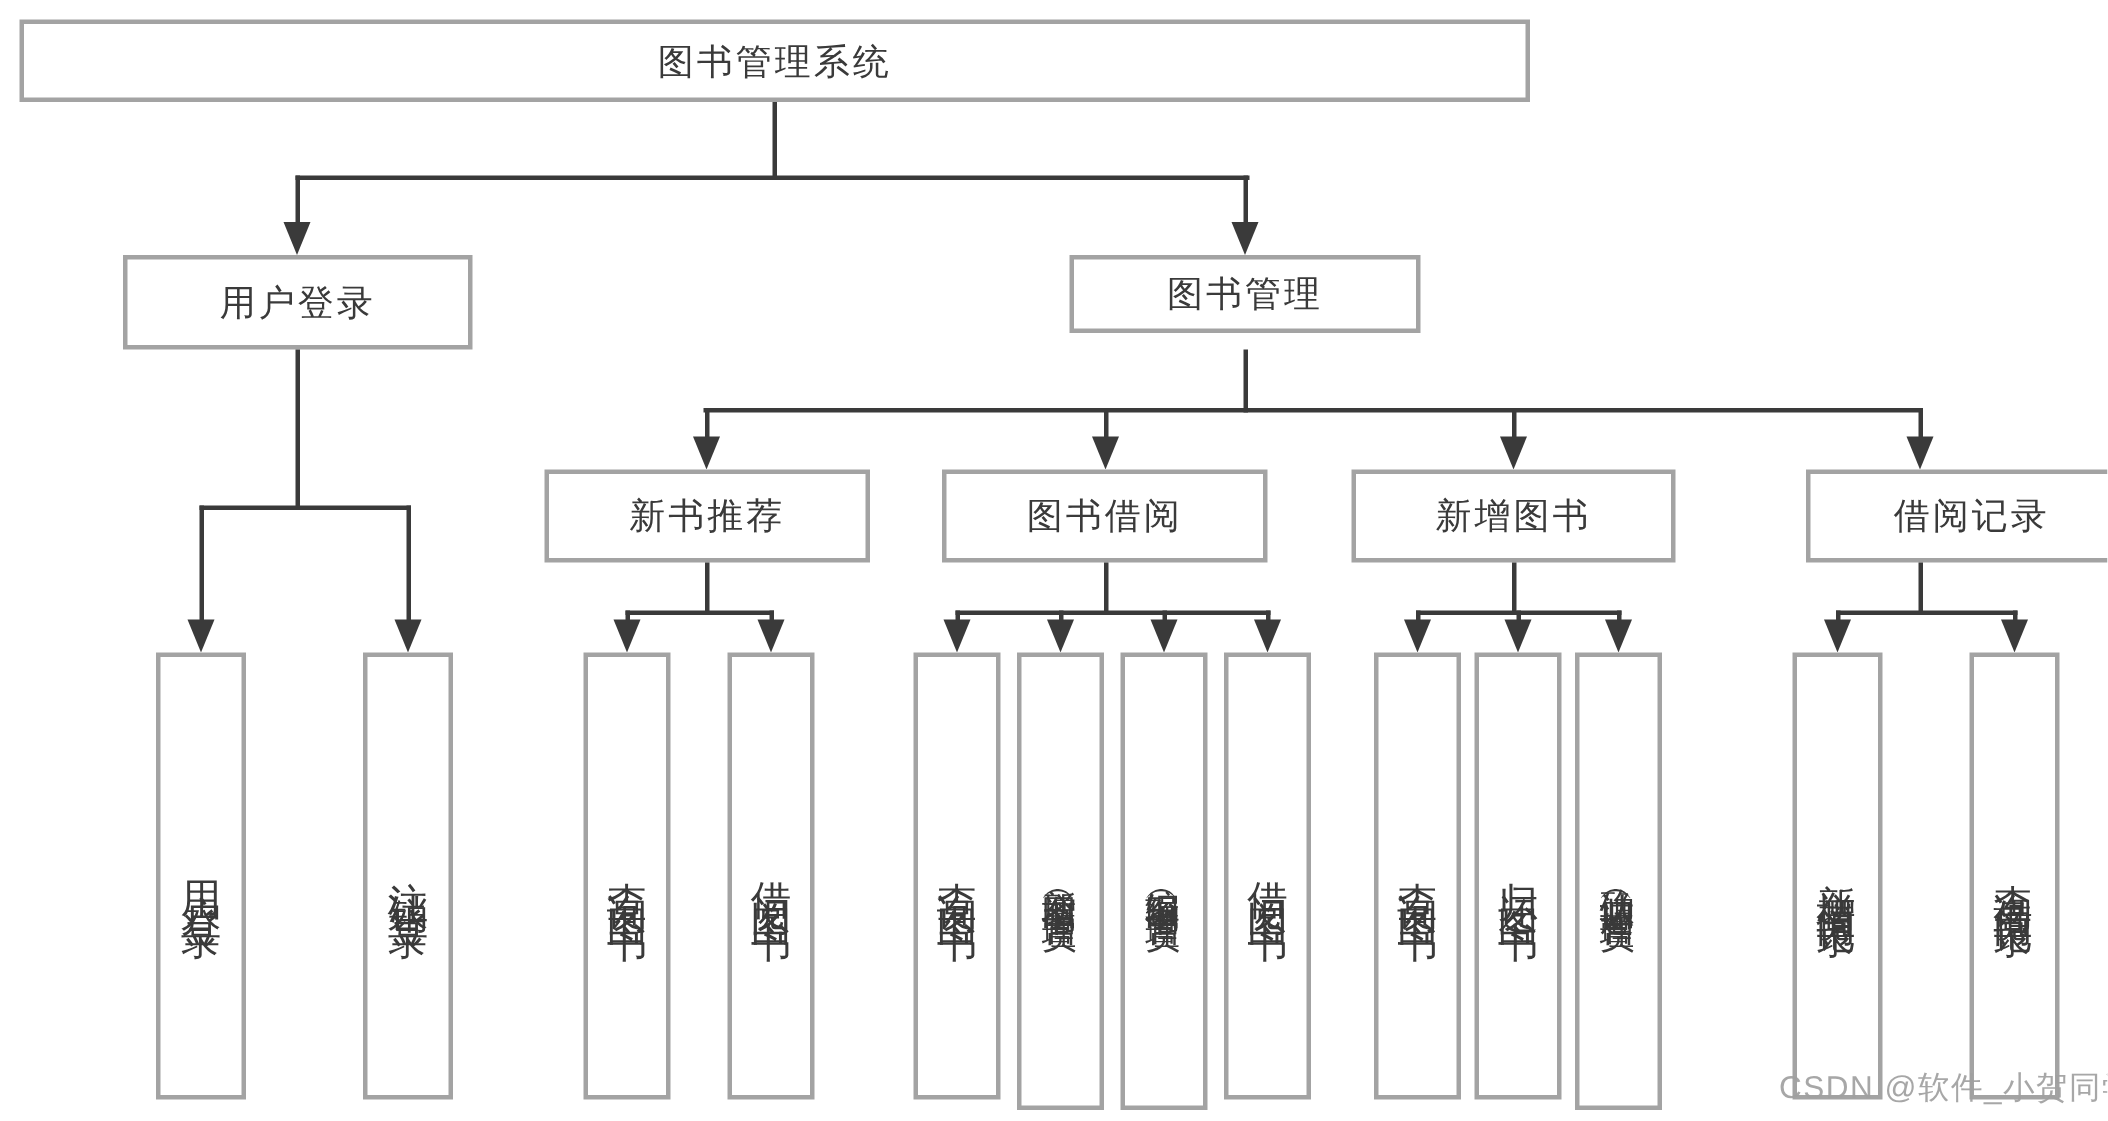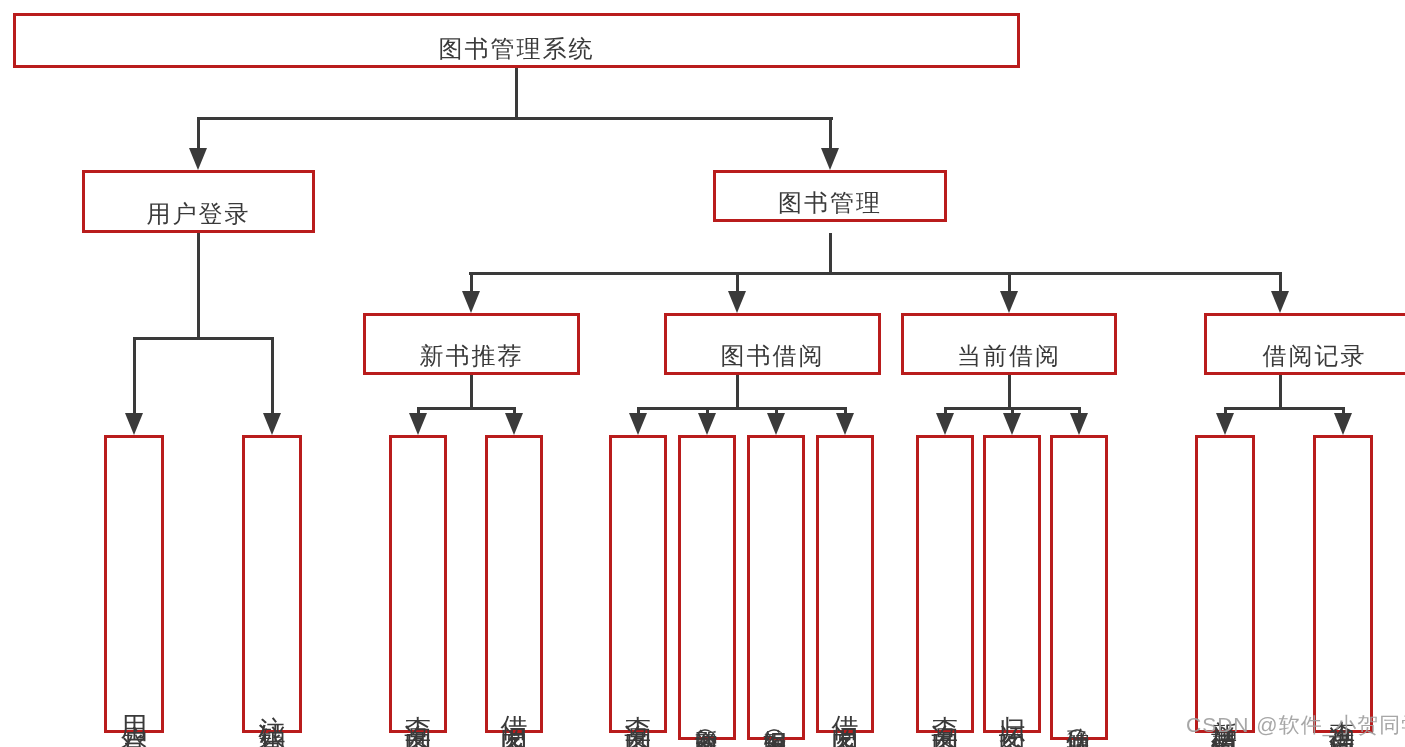--- a/index.html
+++ b/index.html
@@ -6,24 +6,24 @@
   #stage{
     position:relative;
     width:1405px;height:747px;
     background:#ffffff;
     font-family:"Liberation Sans","DejaVu Sans",sans-serif;
     overflow:hidden;
   }
   .node{
     position:absolute;
     box-sizing:border-box;
-    border:3px solid #b91c1c;
+    border:3px solid #a3a3a3;
     background:#ffffff;
     display:flex;
-    align-items:flex-end;
+    align-items:center;
     justify-content:center;
     color:#3a3a3a;
   }
   .hnode{font-size:24px;letter-spacing:2px;}
   .vnode span{
     writing-mode:vertical-rl;
     text-orientation:mixed;
     font-size:27px;
     letter-spacing:9px;
     white-space:nowrap;
@@ -85,25 +85,25 @@
   <div class="vline" style="left:736px;top:272px;height:23px;"></div>
   <div class="arrow" style="left:728px;top:291px;"></div>
   <div class="vline" style="left:1008px;top:272px;height:23px;"></div>
   <div class="arrow" style="left:1000px;top:291px;"></div>
   <div class="vline" style="left:1279px;top:272px;height:23px;"></div>
   <div class="arrow" style="left:1271px;top:291px;"></div>
 
   <div class="node hnode" style="left:363px;top:313px;width:217px;height:62px;">
     <span>新书推荐</span>
   </div>
-  <div class="node hnode" style="left:628px;top:313px;width:217px;height:62px;margin-left:36px;">
+  <div class="node hnode" style="left:628px;top:313px;width:217px;height:62px;">
     <span>图书借阅</span>
   </div>
   <div class="node hnode" style="left:901px;top:313px;width:216px;height:62px;">
-    <span>当前借阅</span>
+    <span>新增图书</span>
   </div>
   <div class="node hnode" style="left:1172px;top:313px;width:221px;height:62px;margin-left:32px;">
     <span>借阅记录</span>
   </div>
 
   <div class="vline" style="left:470px;top:375px;height:35px;"></div>
   <div class="hline" style="left:417px;top:407px;width:99px;"></div>
   <div class="vline" style="left:417px;top:407px;height:9px;"></div>
   <div class="arrow" style="left:409px;top:413px;"></div>
   <div class="vline" style="left:513px;top:407px;height:9px;"></div>

